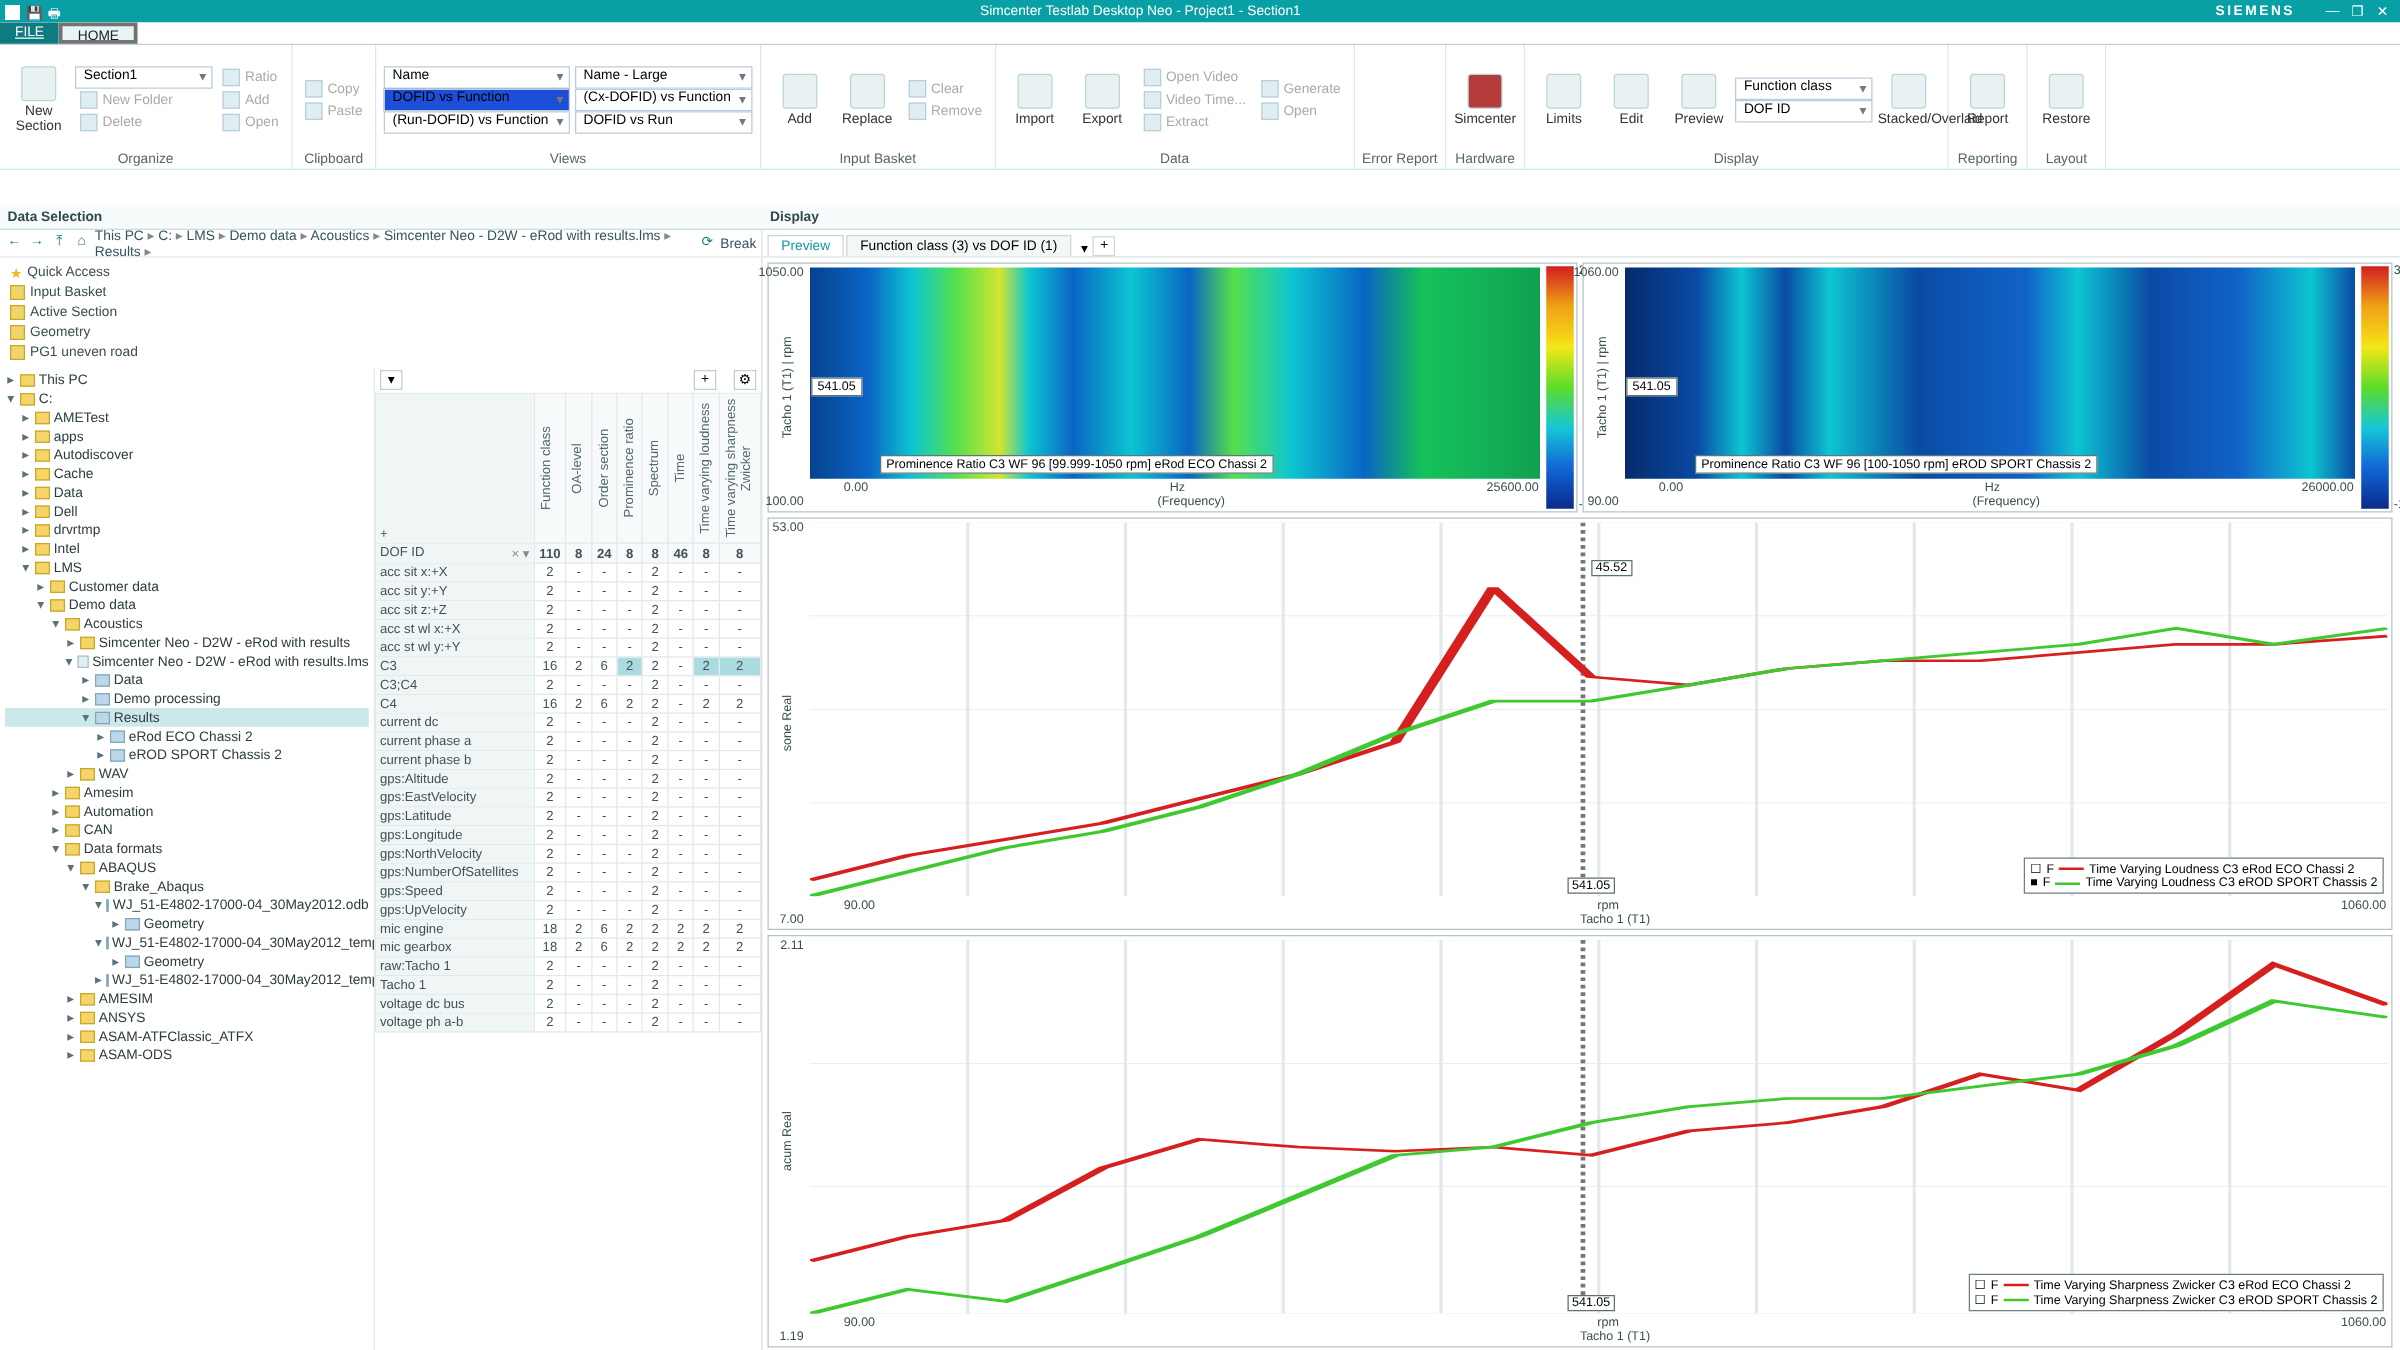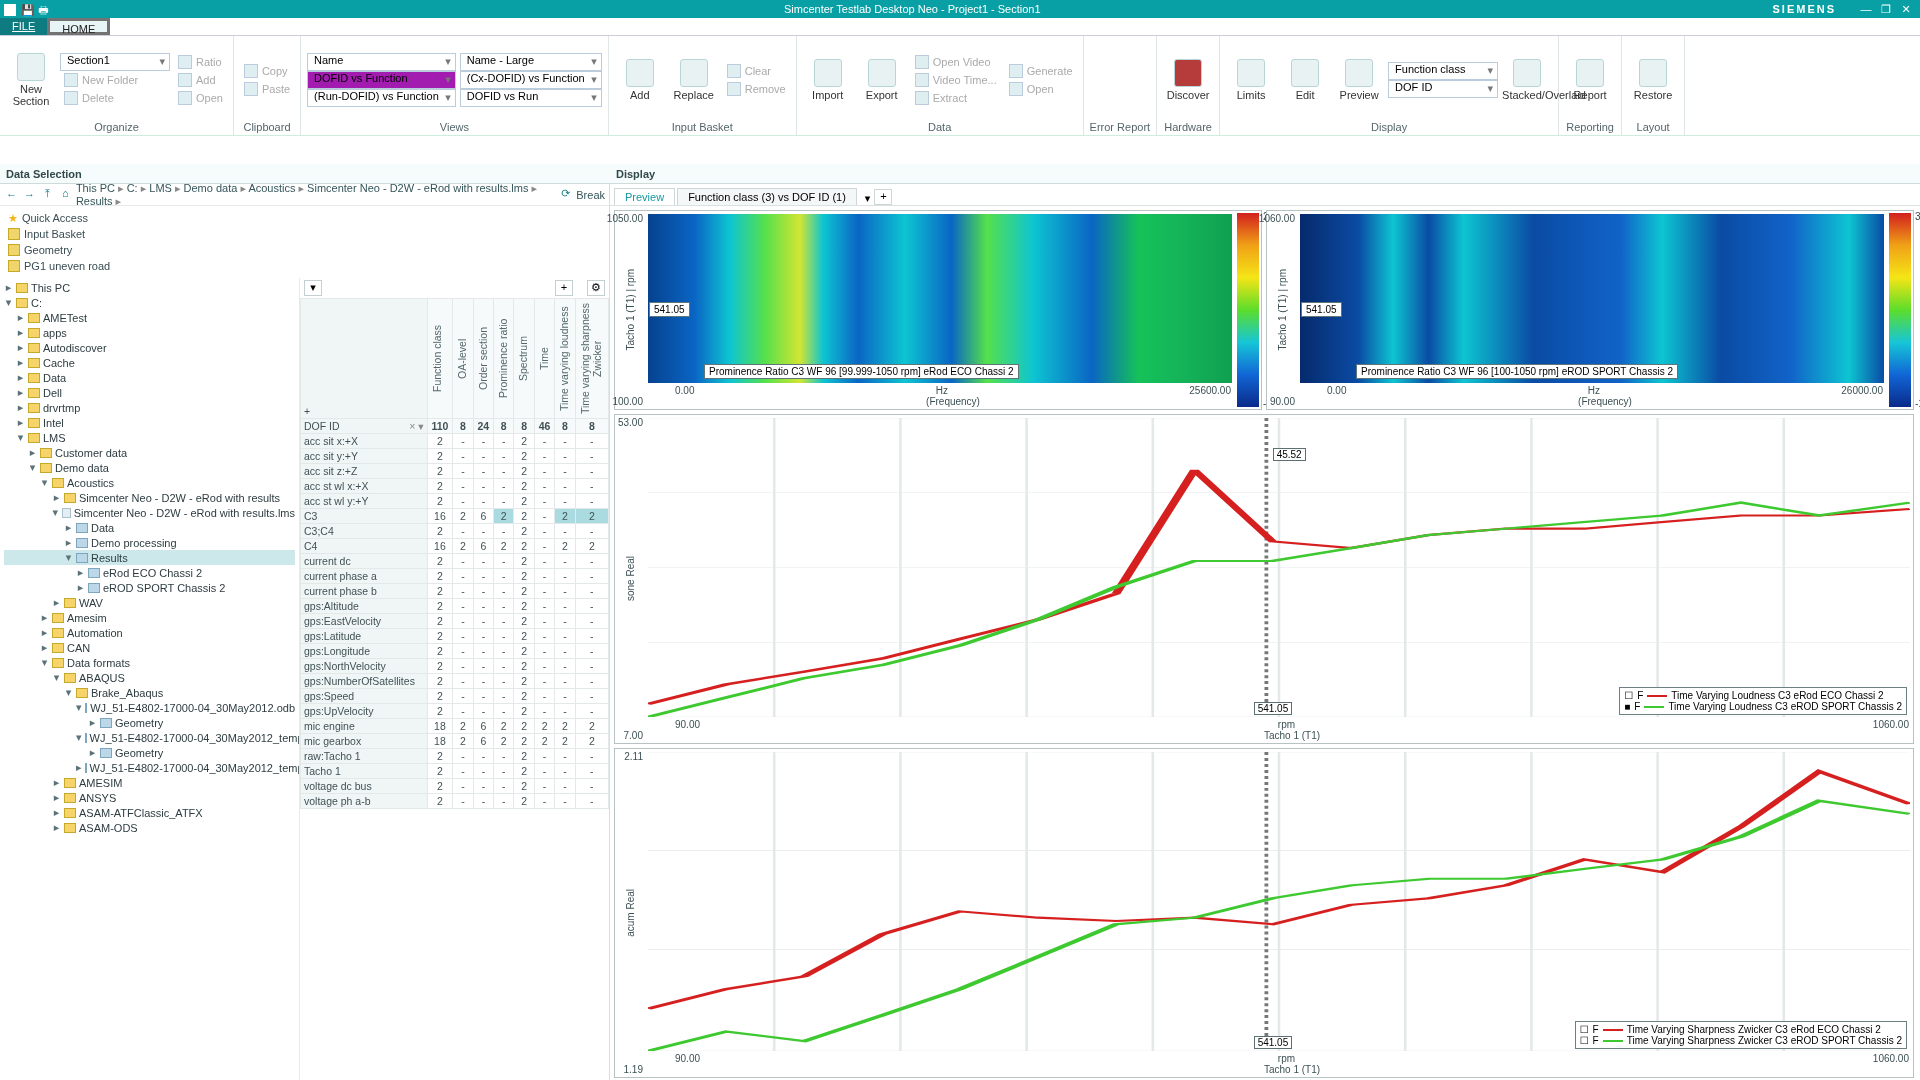--- a/index.html
+++ b/index.html
@@ -177,21 +177,21 @@
           </div>
     </div>
       </div>
     <div class="lbl">Clipboard</div>
   </div>
 
   <div class="group">
     <div class="body">
       <div>
         <div class="rsel" style="min-width:110px">Name</div>
-        <div class="rsel" style="background:#a21caf">DOFID vs Function</div>
+        <div class="rsel" style="background:#1d4ed8">DOFID vs Function</div>
         <div class="rsel">(Run-DOFID) vs Function</div>
       </div>
       <div>
         <div class="rsel">Name - Large</div>
         <div class="rsel">(Cx-DOFID) vs Function</div>
         <div class="rsel">DOFID vs Run</div>
       </div>
     </div>
     <div class="lbl">Views</div>
   </div>
@@ -246,21 +246,21 @@
     <div class="lbl">Data</div>
   </div>
 
   <div class="group">
       <div class="body"></div>
       <div class="lbl">Error Report</div>
     </div>
 
   <div class="group">
     <div class="body">
-      <div class="rbtn-big"><span class="ico" style="background:#b63b3b"></span><span>Discover</span></div>
+      <div class="rbtn-big"><span class="ico" style="background:#b63b3b"></span><span>Simcenter</span></div>
     </div>
     <div class="lbl">Hardware</div>
   </div>
 
   <div class="group">
     <div class="body">
       <div class="rbtn-big"><span class="ico"></span><span>Limits</span></div>
       <div class="rbtn-big"><span class="ico"></span><span>Edit</span></div>
       <div class="rbtn-big"><span class="ico"></span><span>Preview</span></div>
       <div>
@@ -305,20 +305,24 @@
       <span class="crumb">Break</span>
     </div>
     <div class="quick" id="quick">
         <div class="qitem">
           <span style="color:#f5b516">★</span>
           <span>Quick Access</span>
         </div>
         <div class="qitem">
           <span class="qico"></span>
           <span>Input Basket</span>
+        </div>
+        <div class="qitem">
+          <span class="qico"></span>
+          <span>Active Section</span>
         </div>
         <div class="qitem">
           <span class="qico"></span>
           <span>Geometry</span>
         </div>
         <div class="qitem">
           <span class="qico"></span>
           <span>PG1 uneven road</span>
         </div>
       </div>

